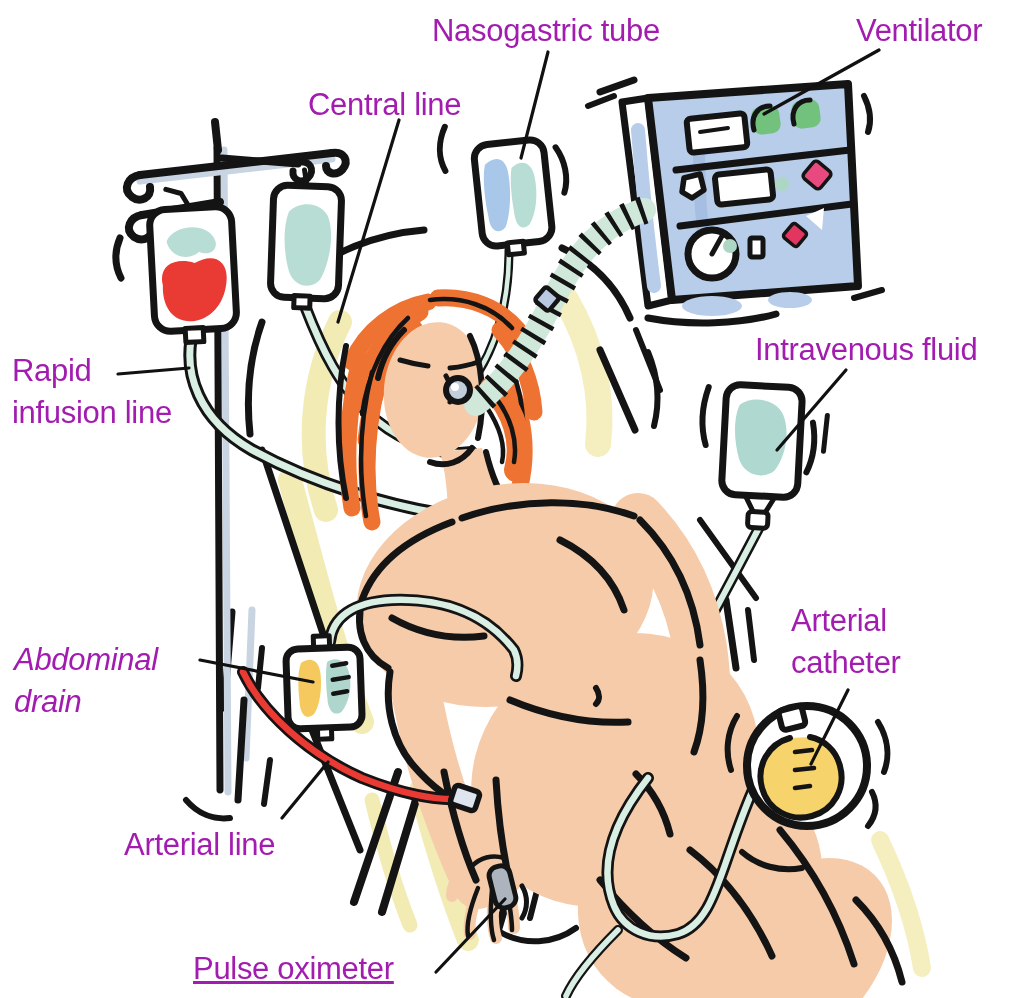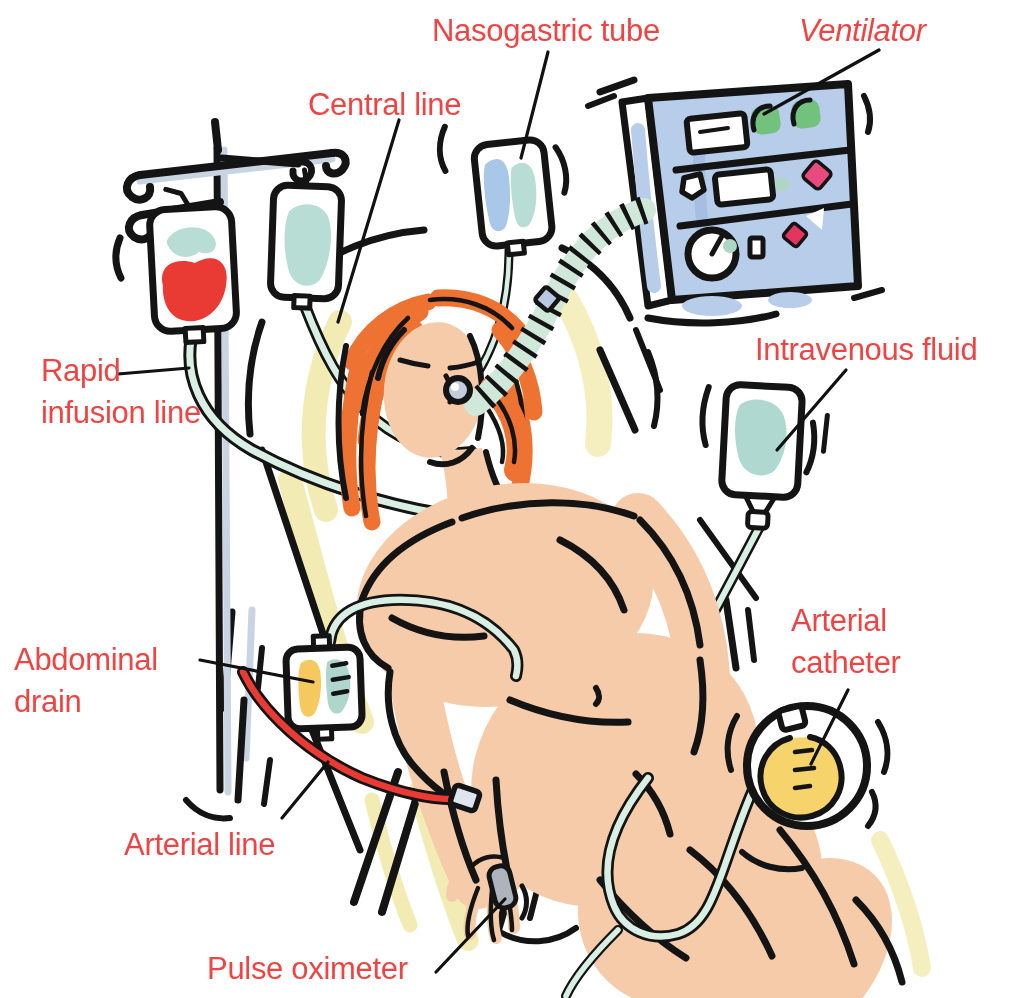--- a/index.html
+++ b/index.html
@@ -1,19 +1,19 @@
 <!DOCTYPE html>
 <html><head>
 <meta charset="utf-8">
 <style>
   html,body{margin:0;padding:0;background:#fff;}
   .page{position:relative;width:1024px;height:998px;background:#ffffff;overflow:hidden;
         font-family:"Liberation Sans","DejaVu Sans",sans-serif;}
   .art{position:absolute;left:0;top:0;}
-  .lbl{position:absolute;font-size:31px;line-height:42px;color:#ef4444;
+  .lbl{position:absolute;font-size:31px;line-height:42px;color:#a21caf;
        letter-spacing:-0.3px;white-space:pre-line;}
 </style>
 </head>
 <body>
 
 <div class="page">
 
 <svg class="art" width="1024" height="998" viewBox="0 0 1024 998" fill="none" stroke-linecap="round" stroke-linejoin="round">
 
   <g>
@@ -280,22 +280,22 @@
     <path d="M118 374 L189 368"></path>
     <path d="M846 370 L777 450"></path>
     <path d="M200 660 L313 682"></path>
     <path d="M848 690 L811 764"></path>
     <path d="M282 818 L328 762"></path>
     <path d="M436 972 L505 899"></path>
   </g>
 </svg>
 
 <div class="lbl" style="left:432px;top:10px;">Nasogastric tube</div>
-<div class="lbl" style="left:799px;top:10px;font-style:italic;">Ventilator</div>
+<div class="lbl" style="left:856px;top:10px;">Ventilator</div>
 <div class="lbl" style="left:279px;top:84px;margin-left:29px;">Central line</div>
-<div class="lbl" style="left:12px;top:350px;width:165px;margin-left:29px;">Rapid infusion line</div>
+<div class="lbl" style="left:12px;top:350px;width:165px;">Rapid infusion line</div>
 <div class="lbl" style="left:731px;top:329px;margin-left:24px;">Intravenous fluid</div>
-<div class="lbl" style="left:14px;top:639px;width:215px;">Abdominal drain</div>
+<div class="lbl" style="left:14px;top:639px;width:215px;font-style:italic;">Abdominal drain</div>
 <div class="lbl" style="left:791px;top:600px;width:175px;">Arterial catheter</div>
 <div class="lbl" style="left:124px;top:824px;text-align:right;">Arterial line</div>
-<div class="lbl" style="left:207px;top:948px;">Pulse oximeter</div>
+<div class="lbl" style="left:193px;top:948px;text-decoration:underline;">Pulse oximeter</div>
 
 </div>
 
 </body></html>

